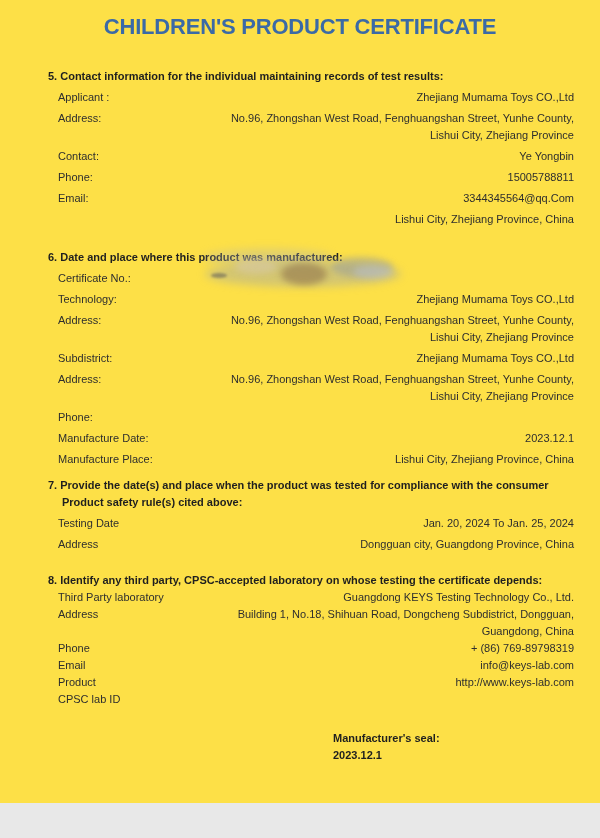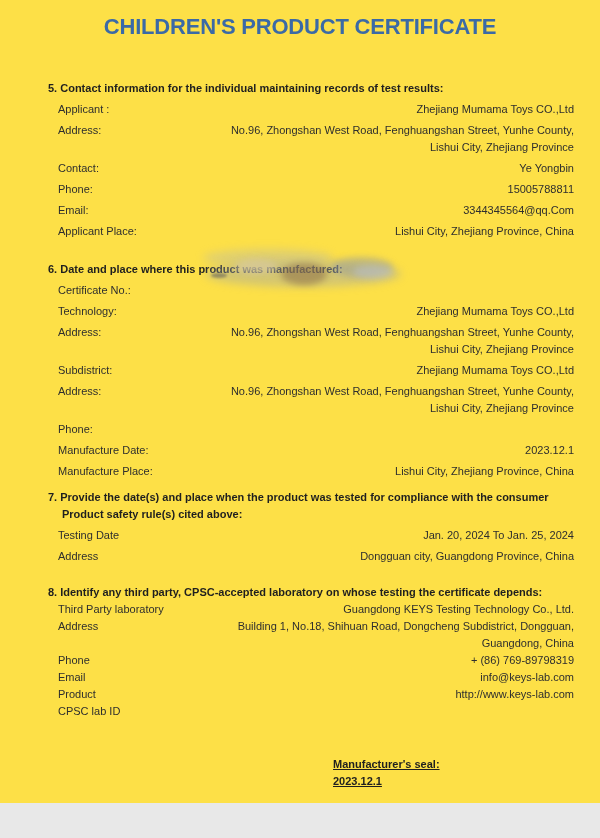--- a/index.html
+++ b/index.html
@@ -31,21 +31,21 @@
   .section { }
   .sec-heading {
     font-weight: bold;
     color: #1f1f1f;
     line-height: 17px;
     white-space: pre;
     padding-left: 14px;
     text-indent: -14px;
     margin-bottom: 4px;
   }
-  .sec-5 { margin-top: 40px; }
+  .sec-5 { margin-top: 28px; }
   .sec-6 { margin-top: 21px; }
   .sec-7 { margin-top: 9px; }
   .sec-8 { margin-top: 19px; }
   .row {
     display: flex;
     margin-bottom: 4px;
     line-height: 17px;
   }
   .sec-8 .row { margin-bottom: 0; }
   .sec-8 .sec-heading { margin-bottom: 0; }
@@ -54,26 +54,25 @@
     width: 152px;
     padding-left: 10px;
     white-space: pre;
   }
   .row .value {
     flex: 1;
     white-space: pre;
     text-align: right;
   }
   .seal {
-    margin-top: 36px;
+    margin-top: 22px;
     margin-left: 285px;
     font-weight: bold;
     color: #1f1f1f;
     line-height: 17px;
-    text-decoration: underline;
   }
   
   .smudge {
     position: absolute;
     left: 203px;
     top: 251px;
     width: 202px;
     height: 42px;
     pointer-events: none;
   }
@@ -112,21 +111,20 @@
       </div>
       <div class="row">
         <div class="label">Phone:</div>
         <div class="value">15005788811</div>
       </div>
       <div class="row">
         <div class="label">Email:</div>
         <div class="value">3344345564@qq.Com</div>
       </div>
       <div class="row">
-        <div class="label">Applicant Place:</div>
         <div class="value">Lishui City, Zhejiang Province, China</div>
       </div>
     </div>
 
     <div class="section sec-6">
       <div class="sec-heading">6. Date and place where this product was manufactured:</div>
       <div class="row">
         <div class="label">Certificate No.:</div>
         <div class="value"></div>
       </div>

